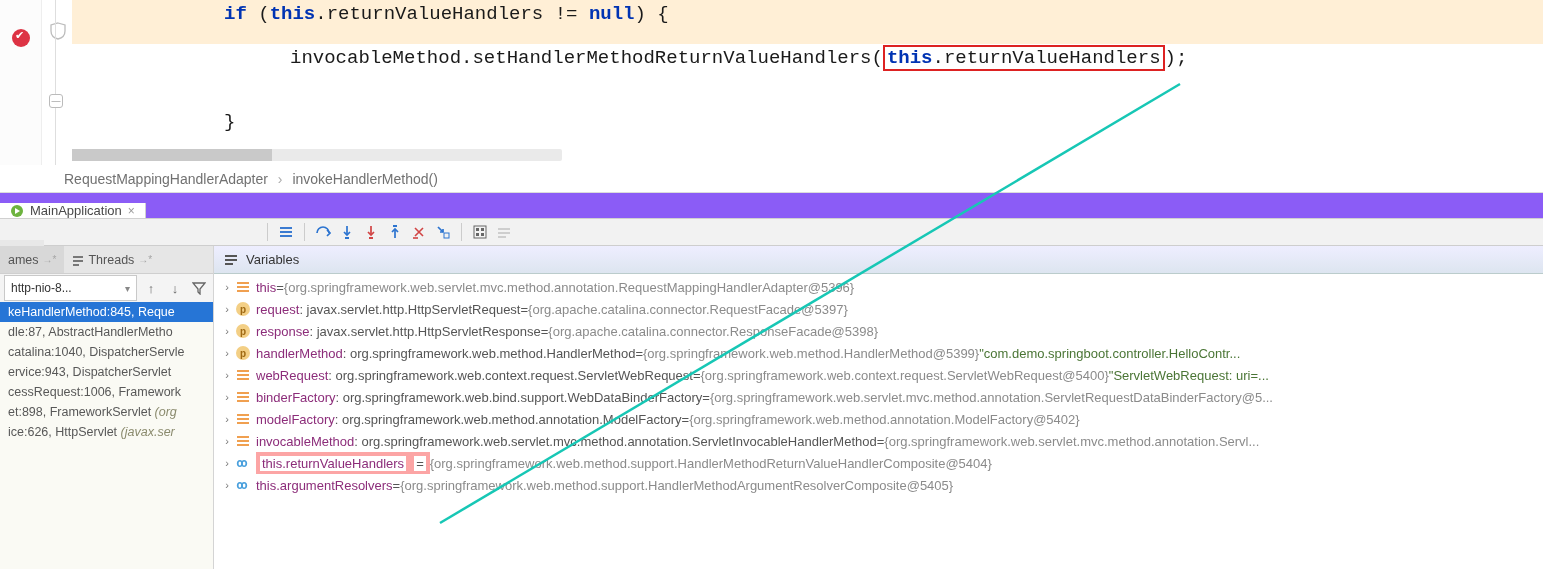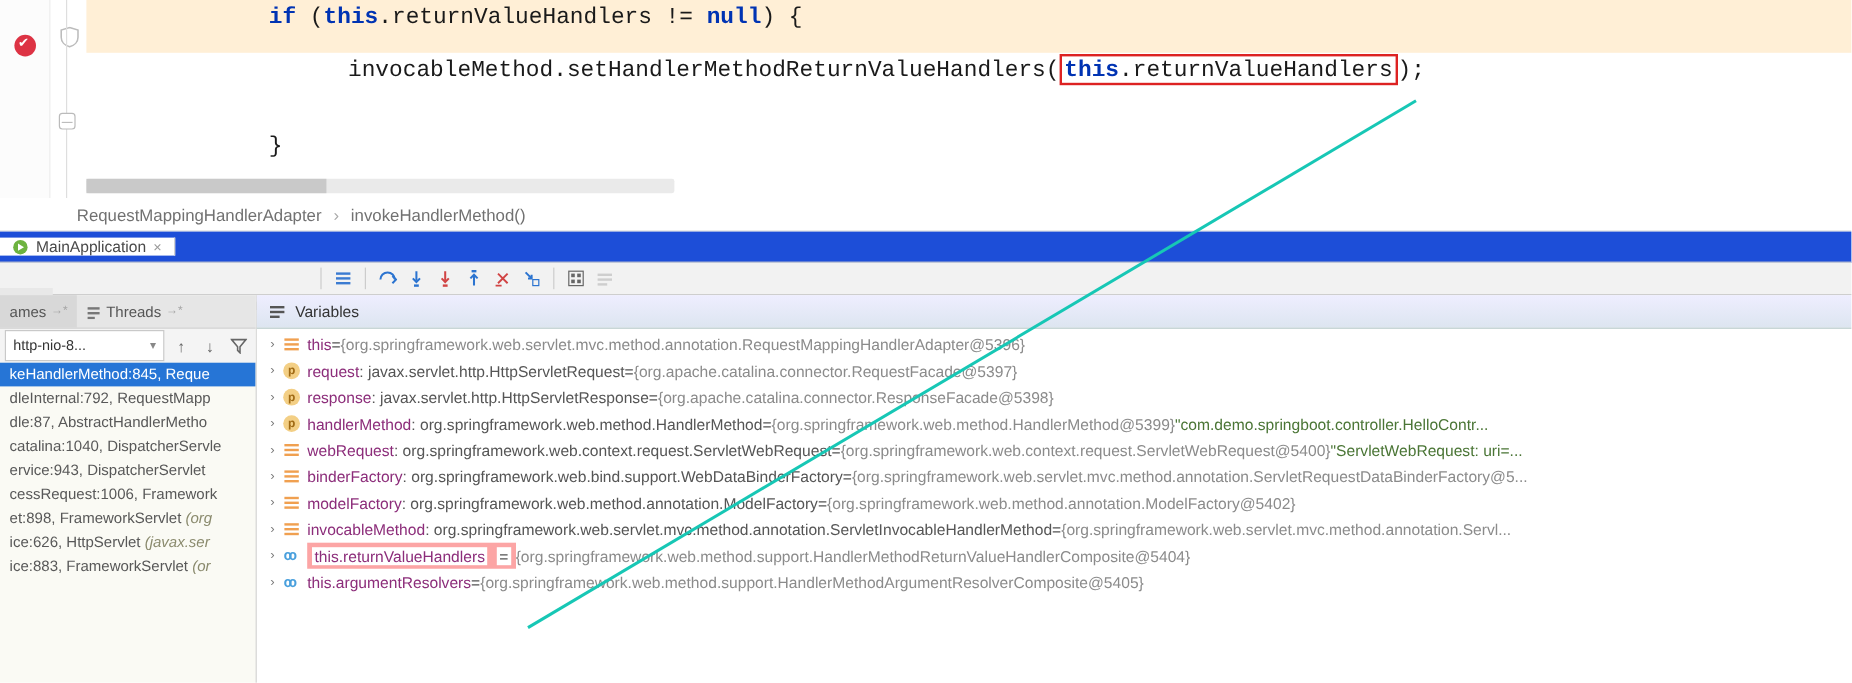--- a/index.html
+++ b/index.html
@@ -15,21 +15,21 @@
 .code-block { position: absolute; left: 72px; top: 0; right: 0; font-family: "Consolas","Courier New",monospace; font-size: 19px; line-height: 28px; }
 .code-line { height: 44px; white-space: pre; padding-left: 152px; }
 .hl-exec { background: #ffefd6; }
 .kw { color: #0033b3; font-weight: bold; }
 .norm { color: #1a1a1a; }
 .boxed { border: 2px solid #d22; padding: 0 2px; }
 .hscroll { position: absolute; left: 72px; top: 149px; width: 490px; height: 12px; background: #eaeaea; border-radius: 2px; }
 .hscroll-thumb { position: absolute; left: 0; top: 0; height: 12px; width: 200px; background: #c9c9c9; }
 .breadcrumb { height: 28px; line-height: 28px; padding-left: 64px; color: #717171; font-size: 14px; border-bottom: 1px solid #dcdcdc; }
 .bc-arrow { margin: 0 6px; color: #aaa; }
-.tab-bar { height: 26px; background: #1d4ed8; display: flex; align-items: center; border-bottom: 1px solid #d0d0d0; }
+.tab-bar { height: 26px; background: #8b5cf6; display: flex; align-items: flex-end; border-bottom: 1px solid #d0d0d0; }
 .tab { padding: 0 10px; display: flex; align-items: center; gap: 6px; background: #fff; border-right: 1px solid #d0d0d0; font-size: 13px; color: #494949; }
 .tab-close { color: #999; font-size: 12px; }
 .icon-run { width: 14px; height: 14px; }
 .toolbar { height: 27px; background: #f2f2f2; border-bottom: 1px solid #cecece; display: flex; align-items: center; }
 .tb-tab { padding: 0 9px; height: 27px; display: flex; align-items: center; gap: 5px; color: #555; margin-top: 42px; }
 .tb-tab.active { background: #e8e8e8; }
 .tb-sep { width: 1px; height: 18px; background: #ccc; margin: 0 6px; }
 .tb-btn { width: 24px; height: 24px; display: flex; align-items: center; justify-content: center; color: #4a4a4a; }
 .tb-icon { width:16px; height:16px; }
 .debug-area { display: flex; height: 323px; }
@@ -220,28 +220,26 @@
       <div class="fc-btn">↑</div>
       <div class="fc-btn">↓</div>
       <div class="fc-btn">
           <svg width="14" height="14" viewBox="0 0 14 14">
             <path d="M1 2 H13 L8 8 V13 L6 11 V8 Z" fill="none" stroke="#666" stroke-width="1.3"></path>
           </svg>
         </div>
     </div>
     <div class="frame-list" id="frame-list">
         <div class="frame-item sel">keHandlerMethod:845, Reque</div>
-        <div class="frame-item">dleInternal:792, RequestMapp</div>
         <div class="frame-item">dle:87, AbstractHandlerMetho</div>
         <div class="frame-item">catalina:1040, DispatcherServle</div>
         <div class="frame-item">ervice:943, DispatcherServlet </div>
         <div class="frame-item">cessRequest:1006, Framework</div>
         <div class="frame-item">et:898, FrameworkServlet <span class="lib">(org</span></div>
         <div class="frame-item">ice:626, HttpServlet <span class="lib">(javax.ser</span></div>
-        <div class="frame-item">ice:883, FrameworkServlet <span class="lib">(or</span></div>
       </div>
   </div>
 
   <div class="vars-col">
     <div class="vars-header">
       <svg width="14" height="14">
           <rect x="1" y="2" width="12" height="2" fill="#555"></rect>
           <rect x="1" y="6" width="12" height="2" fill="#555"></rect>
           <rect x="1" y="10" width="8" height="2" fill="#555"></rect>
         </svg>

